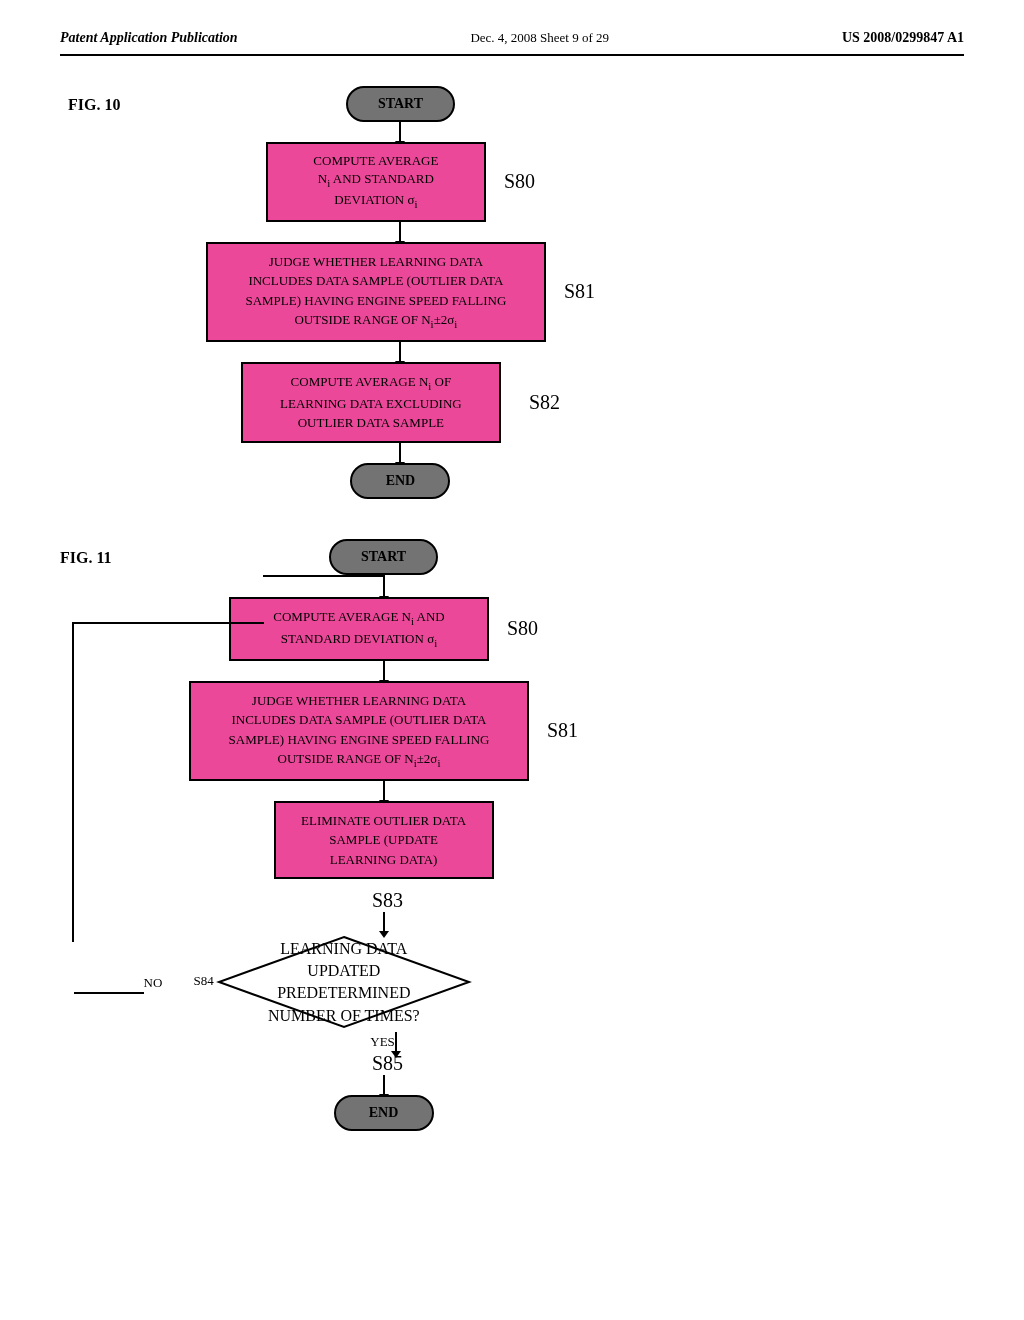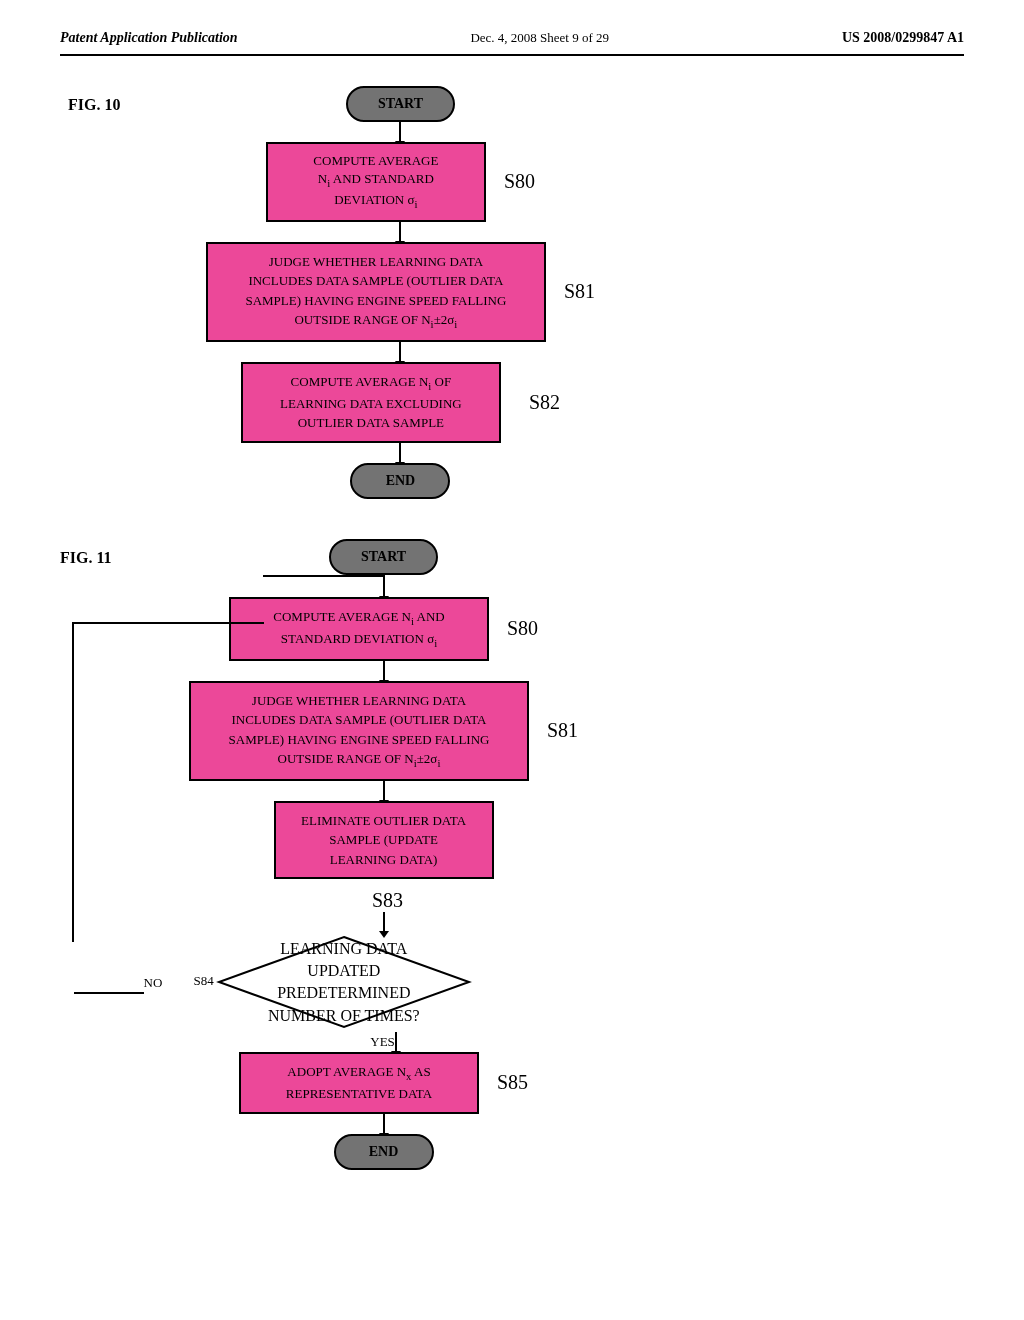--- a/index.html
+++ b/index.html
@@ -233,24 +233,20 @@
 
             <div style="position:absolute; left:-62px; top:-310px; width:192px; height:2px; background:#000;"></div>
           </div>
 
           <div style="display:flex; flex-direction:row; align-items:center; margin-top:0;">
             <div style="font-size:13px; margin:2px 0;">YES</div>
             <div class="arrow-down"></div>
           </div>
 
           <div class="fc-row" style="gap:10px; margin-top:0;">
-            <div class="fc-rect" style="width:240px; line-height:1.5; font-size:13px;">
-              ADOPT AVERAGE N<sub>x</sub> AS<br>
-              REPRESENTATIVE DATA
-            </div>
             <div class="step-label">S85</div>
           </div>
           <div class="arrow-down"></div>
 
           <div class="fc-row">
             <div class="fc-oval">END</div>
           </div>
         </div>
       </div>
     </div>

